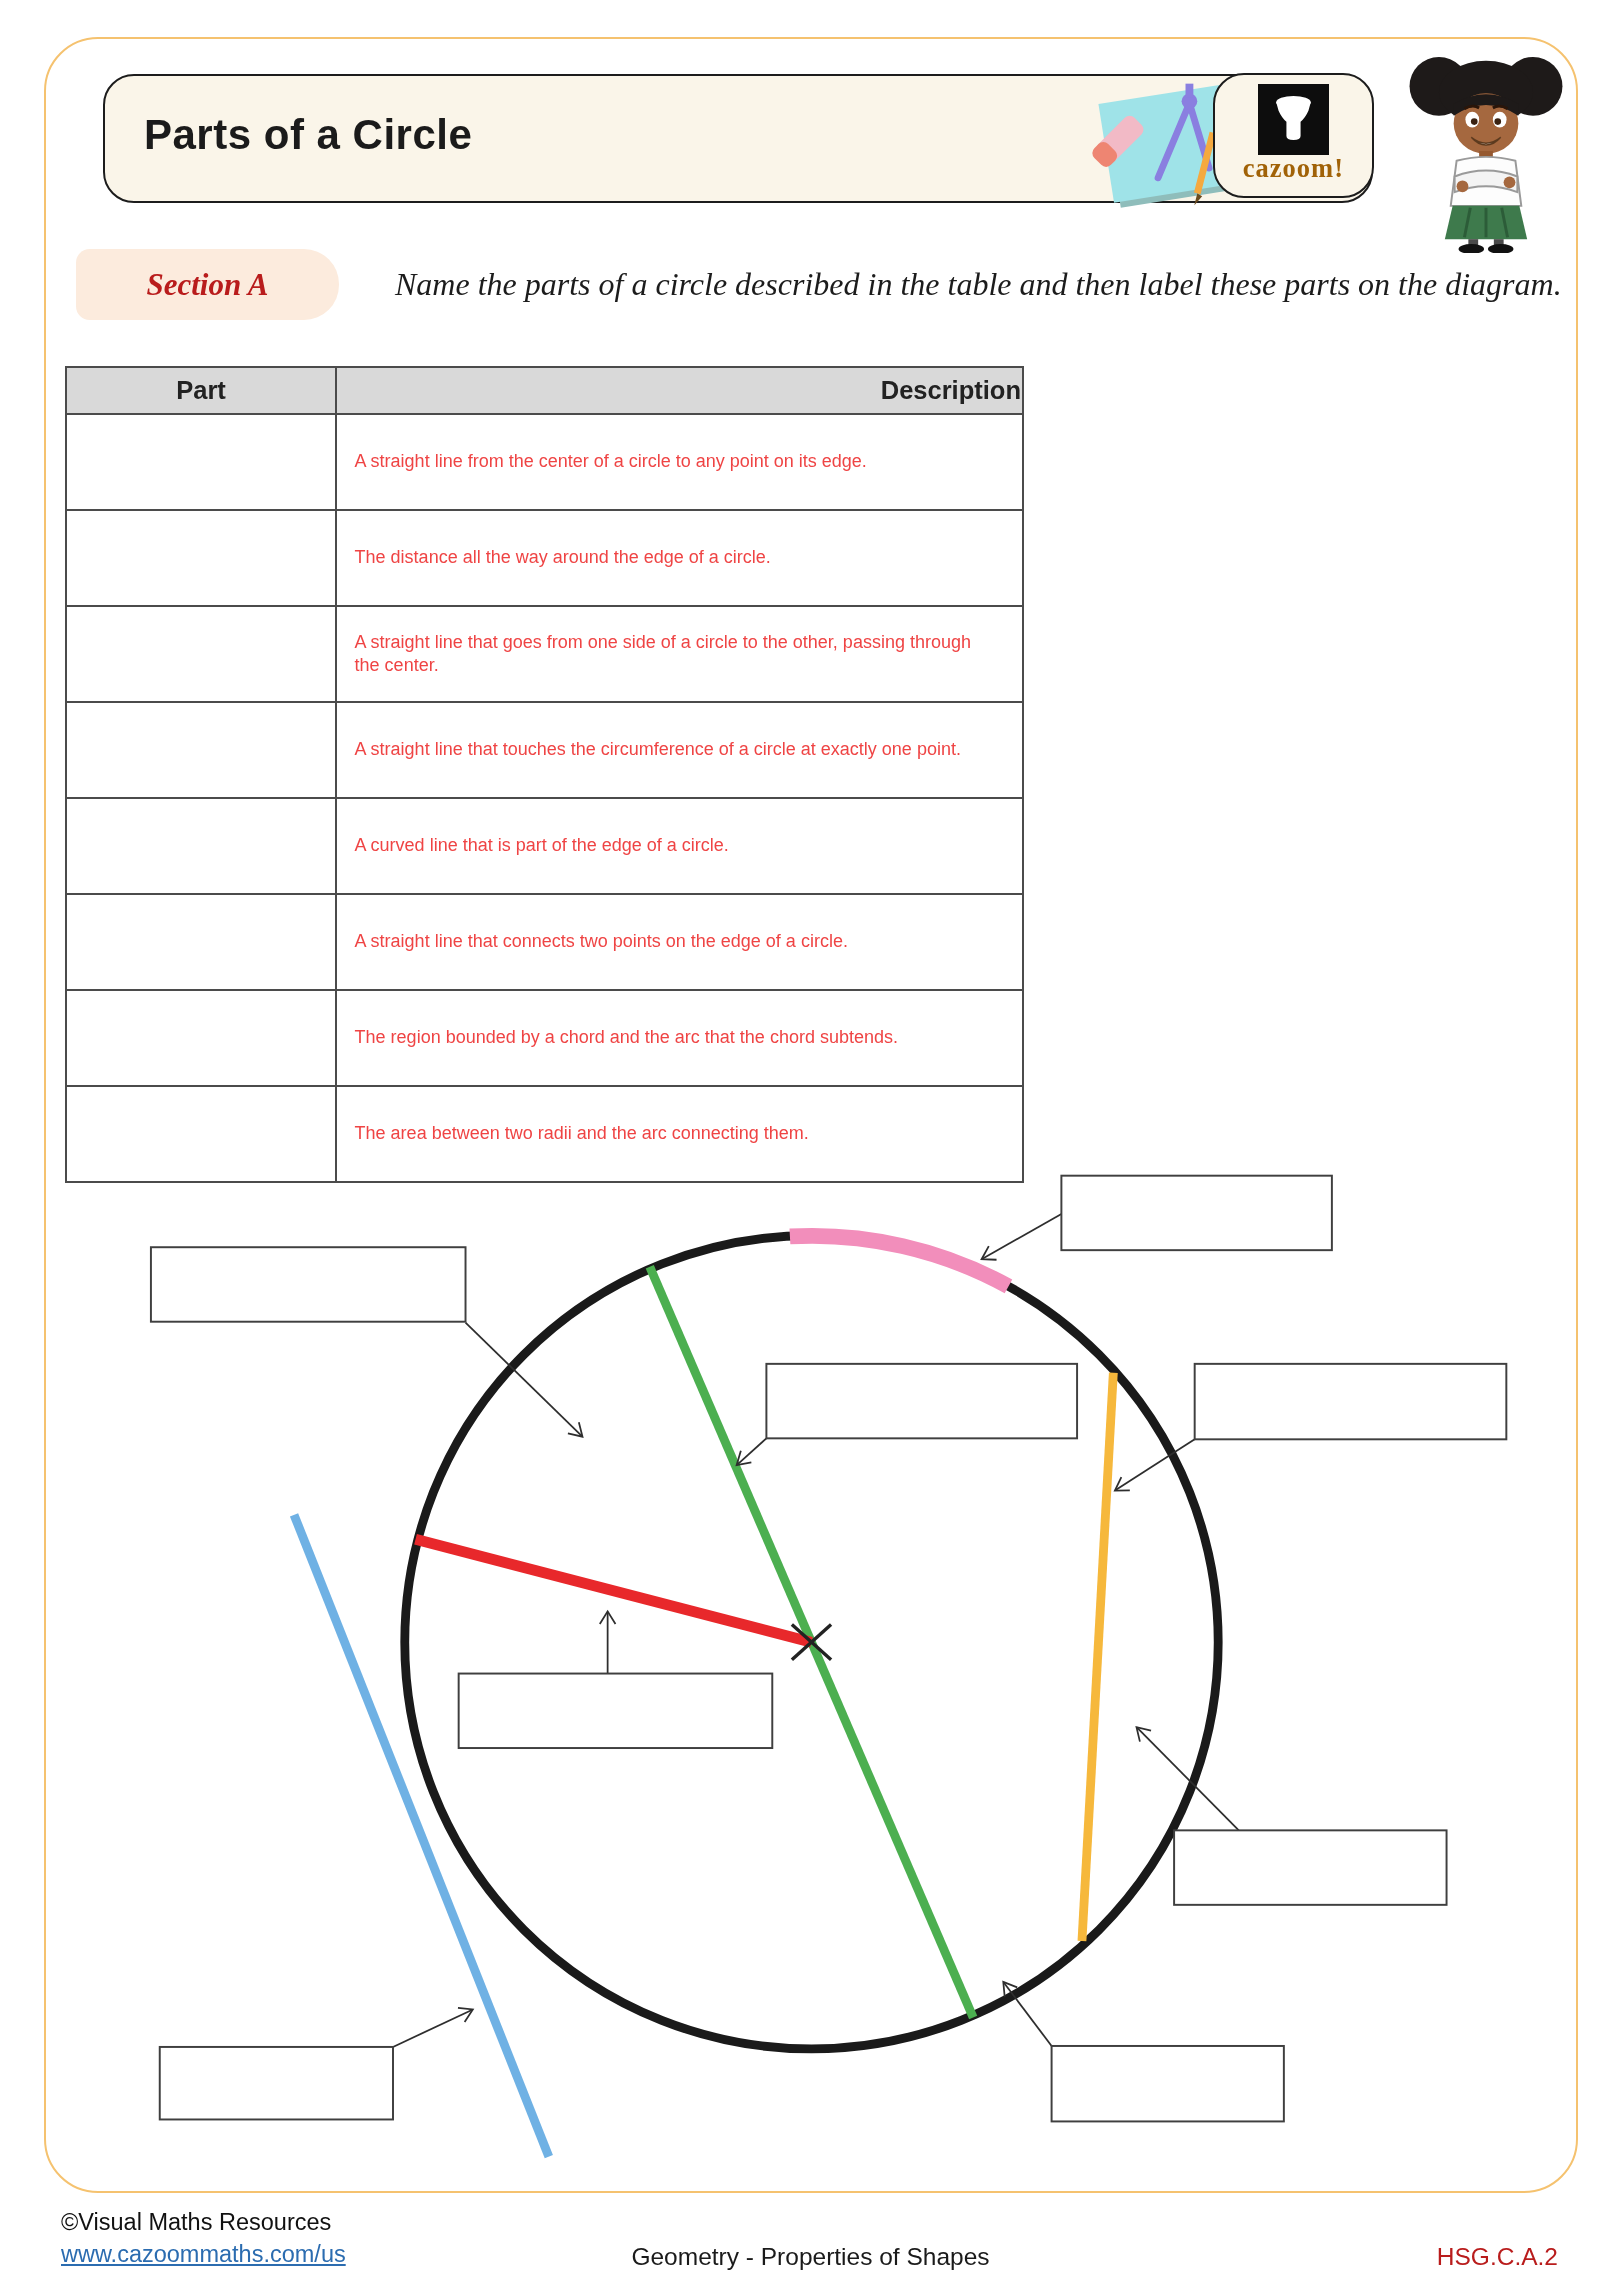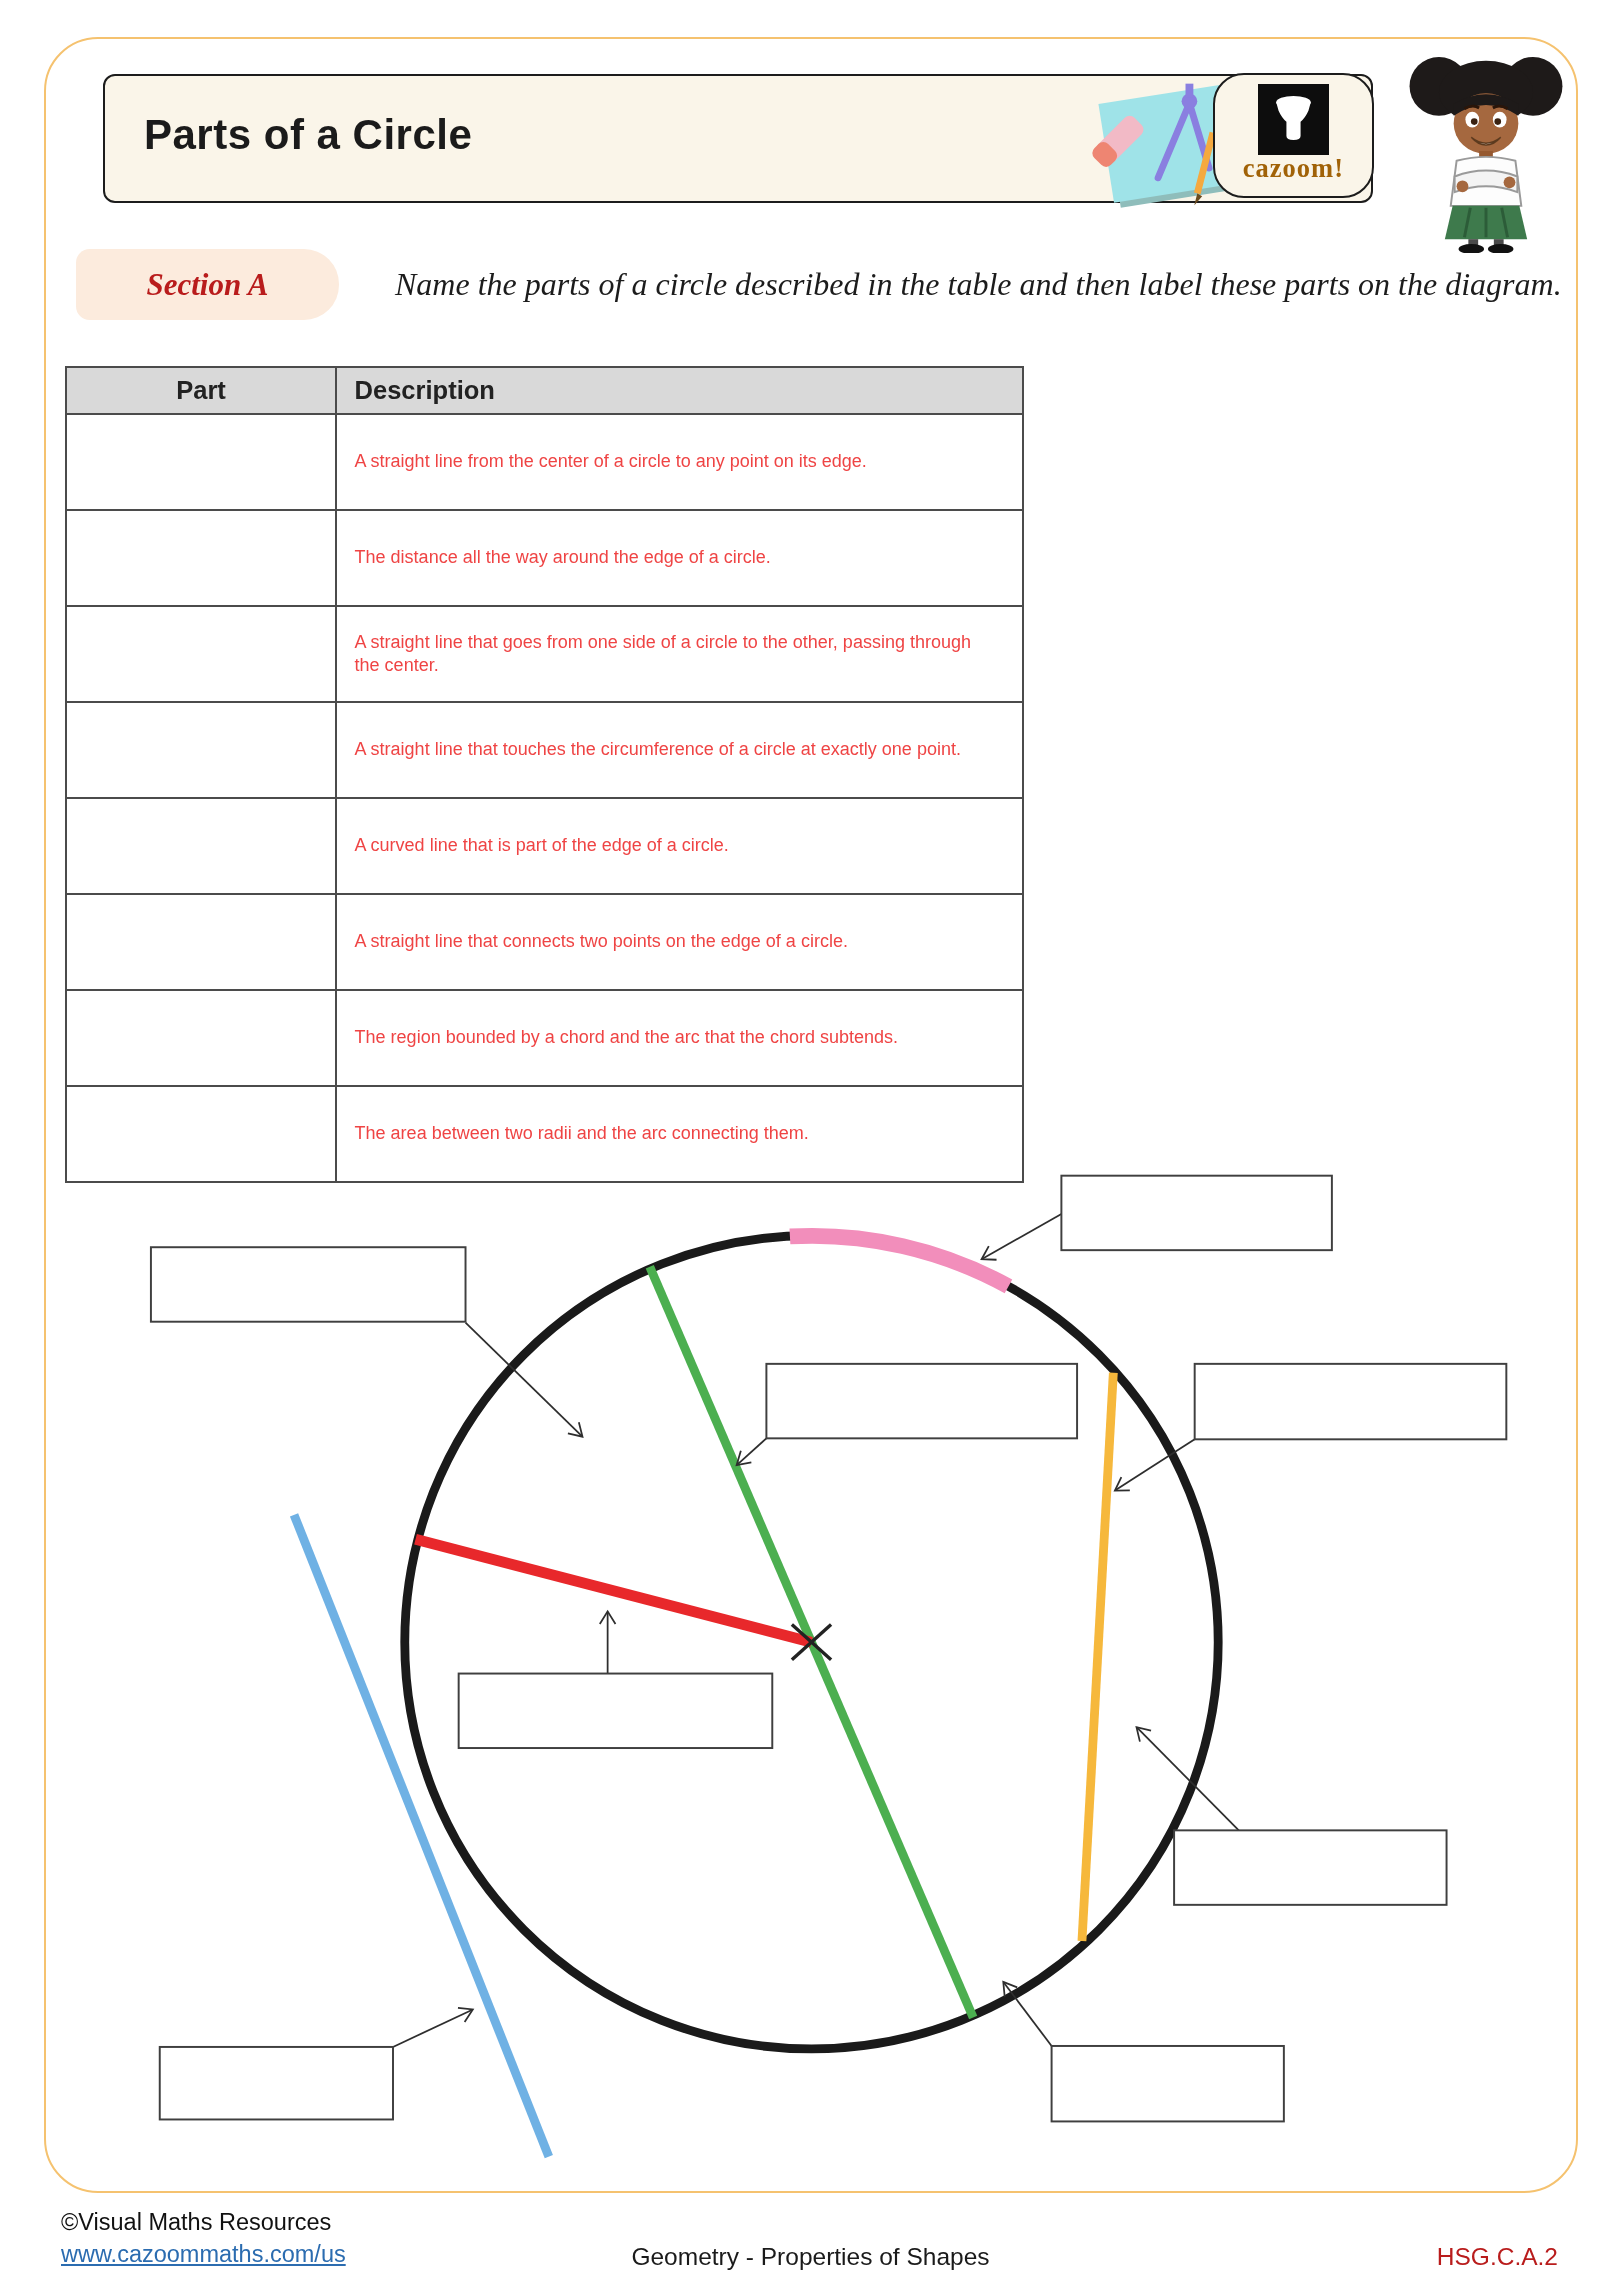--- a/index.html
+++ b/index.html
@@ -2,21 +2,21 @@
 <html><head>
 <meta charset="utf-8">
 <style>
   html,body{margin:0;padding:0;background:#fff;}
   .page{position:relative;width:1621px;height:2293px;background:#ffffff;
         font-family:"Liberation Sans",sans-serif;overflow:hidden;}
   .outer-border{position:absolute;left:44px;top:37px;width:1530px;height:2152px;
         border:2.9px solid #F5C26F;border-radius:54px;}
   
   .header-box{position:absolute;left:103px;top:74px;width:1266px;height:125px;
-        border:2.9px solid #1c1c1c;border-radius:12px;background:#FAF5E9;}
+        border:2.9px solid #1c1c1c;border-radius:31px;background:#FAF5E9;}
   .title{position:absolute;left:39px;top:35px;font-size:42px;font-weight:bold;
         color:#1b1b1b;letter-spacing:0.5px;}
   .logo-pill{position:absolute;top:-2.9px;right:-2.9px;width:161px;height:125px;
         border:2.9px solid #1c1c1c;border-radius:31px;background:#FAF5E9;
         display:flex;flex-direction:column;align-items:center;box-sizing:border-box;}
   .logo-square{width:71px;height:71px;background:#0d0d0d;margin-top:8.8px;
         display:flex;align-items:center;justify-content:center;}
   .logo-text{font-family:"Liberation Serif",serif;font-weight:bold;font-size:26.5px;
         color:#a16207;margin-top:-2px;letter-spacing:1px;}
   .stationery{position:absolute;left:959px;top:-13.7px;}
@@ -27,21 +27,21 @@
         font-family:"Liberation Serif",serif;font-style:italic;font-weight:bold;
         font-size:31px;color:#b91c1c;text-align:center;line-height:71px;}
   .instruction{position:absolute;left:395px;top:249px;height:71px;line-height:71px;
         font-family:"Liberation Serif",serif;font-style:italic;font-size:32px;color:#1c1c1c;}
   
   table.parts{position:absolute;left:65px;top:366px;width:959px;border-collapse:collapse;
         table-layout:fixed;}
   table.parts th,table.parts td{border:2px solid #4b4b4b;}
   table.parts th{height:43px;background:#D9D9D9;font-size:25.5px;font-weight:bold;color:#222;margin-top:8px;}
   th.col-part{width:266px;text-align:center;}
-  th.col-desc{text-align:left;padding-left:17.6px;}
+  th.col-desc{text-align:right;padding-left:17.6px;}
   td.part-cell{height:92px;background:#fff;}
   td.desc-cell{font-size:18px;font-weight:normal;color:#ef4444;
         padding:0 41px 0 17.6px;line-height:1.3;}
   
   .diagram{position:absolute;left:0;top:1157px;}
   .footer-left{position:absolute;left:61px;top:2207px;font-size:23.5px;color:#111;line-height:1.35;}
   .footer-url{color:#2B6CB0;text-decoration:underline;cursor:pointer;}
   .footer-center{position:absolute;left:0;width:1621px;top:2243px;text-align:center;
         font-size:24.5px;color:#1a1a1a;}
   .footer-right{position:absolute;right:63px;top:2243px;font-size:24.5px;color:#b91c1c;}

